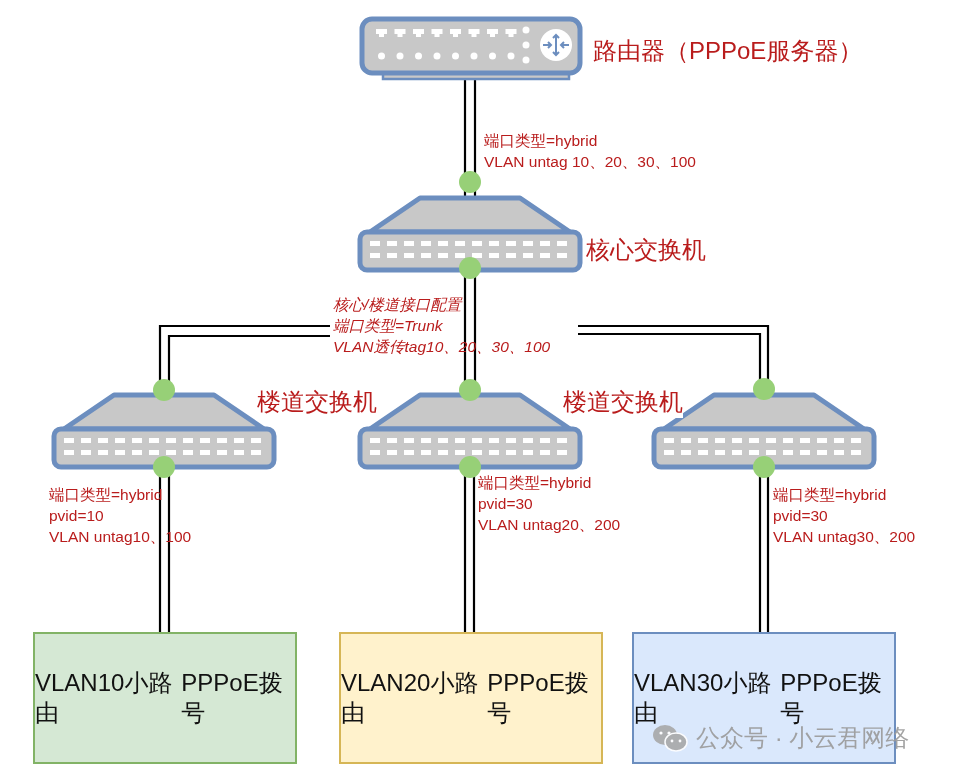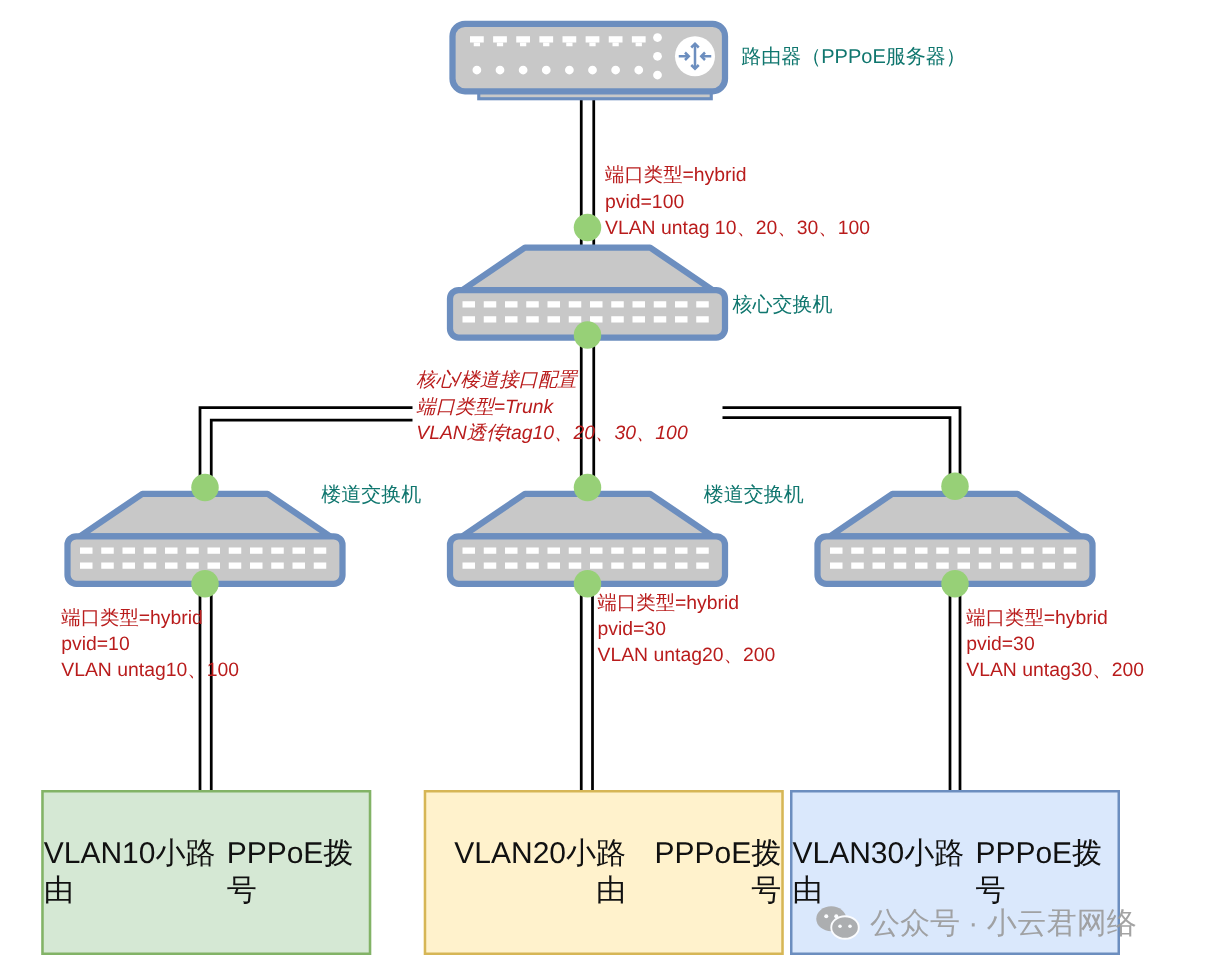--- a/index.html
+++ b/index.html
@@ -1,19 +1,19 @@
 <!DOCTYPE html>
 <html><head>
 <meta charset="utf-8">
 <style>
   html, body { margin:0; padding:0; background:#ffffff; }
   body { width:965px; height:780px; position:relative; overflow:hidden; font-family:"Liberation Sans","DejaVu Sans",sans-serif; }
   svg { position:absolute; left:0; top:0; }
   .lbl { position:absolute; white-space:nowrap; }
-  .blue { color:#0f766e; font-size:16px; }
+  .blue { color:#b91c1c; font-size:24px; }
   .red { color:#b91c1c; font-size:15.5px; line-height:21px; }
   .box { position:absolute; box-sizing:border-box; display:flex; flex-direction:row; align-items:center; justify-content:center; font-size:24px; color:#111; line-height:30px; }
   .wm { position:absolute; left:652px; top:722px; color:#9a9a9a; font-size:24px; display:flex; align-items:center; gap:8px; opacity:0.9; }
 </style>
 </head>
 <body>
 
 <svg width="965" height="780">
 
   <g stroke="#000" stroke-width="2.2" fill="none">
@@ -220,21 +220,20 @@
   </g>
 </svg>
 
 <div class="lbl blue" style="left:593px;top:35px;">路由器（PPPoE服务器）</div>
 <div class="lbl blue" style="left:586px;top:234px;">核心交换机</div>
 <div class="lbl blue" style="left:257px;top:386px;background:#fff;">楼道交换机</div>
 <div class="lbl blue" style="left:563px;top:386px;background:#fff;">楼道交换机</div>
 
 <div class="lbl red" style="left:484px;top:130px;">
   <div>端口类型=hybrid</div>
-  <div>pvid=100</div>
   <div>VLAN untag 10、20、30、100</div>
 </div>
 <div class="lbl red" style="left:333px;top:294px;font-style:italic;">
   <div>核心/楼道接口配置</div>
   <div>端口类型=Trunk</div>
   <div>VLAN透传tag10、20、30、100</div>
 </div>
 <div class="lbl red" style="left:49px;top:484px;">
   <div>端口类型=hybrid</div>
   <div>pvid=10</div>
@@ -248,21 +247,21 @@
 <div class="lbl red" style="left:773px;top:484px;">
   <div>端口类型=hybrid</div>
   <div>pvid=30</div>
   <div>VLAN untag30、200</div>
 </div>
 
 <div class="box" id="ep0" style="left: 33px; top: 632px; width: 264px; height: 132px; background: rgb(213, 232, 212); border: 2.5px solid rgb(130, 179, 102);">
   <div>VLAN10小路由</div>
   <div>PPPoE拨号</div>
 </div>
-<div class="box" id="ep1" style="left: 339px; top: 632px; width: 288px; height: 132px; background: rgb(255, 242, 204); border: 2.5px solid rgb(214, 182, 86); text-align: right;">
+<div class="box" id="ep1" style="left: 339px; top: 632px; width: 264px; height: 132px; background: rgb(255, 242, 204); border: 2.5px solid rgb(214, 182, 86);">
   <div>VLAN20小路由</div>
   <div>PPPoE拨号</div>
 </div>
 <div class="box" id="ep2" style="left: 632px; top: 632px; width: 264px; height: 132px; background: rgb(218, 232, 252); border: 2.5px solid rgb(108, 142, 191);">
   <div>VLAN30小路由</div>
   <div>PPPoE拨号</div>
 </div>
 
 <div class="wm">
   <svg width="36" height="30" style="position:static">

